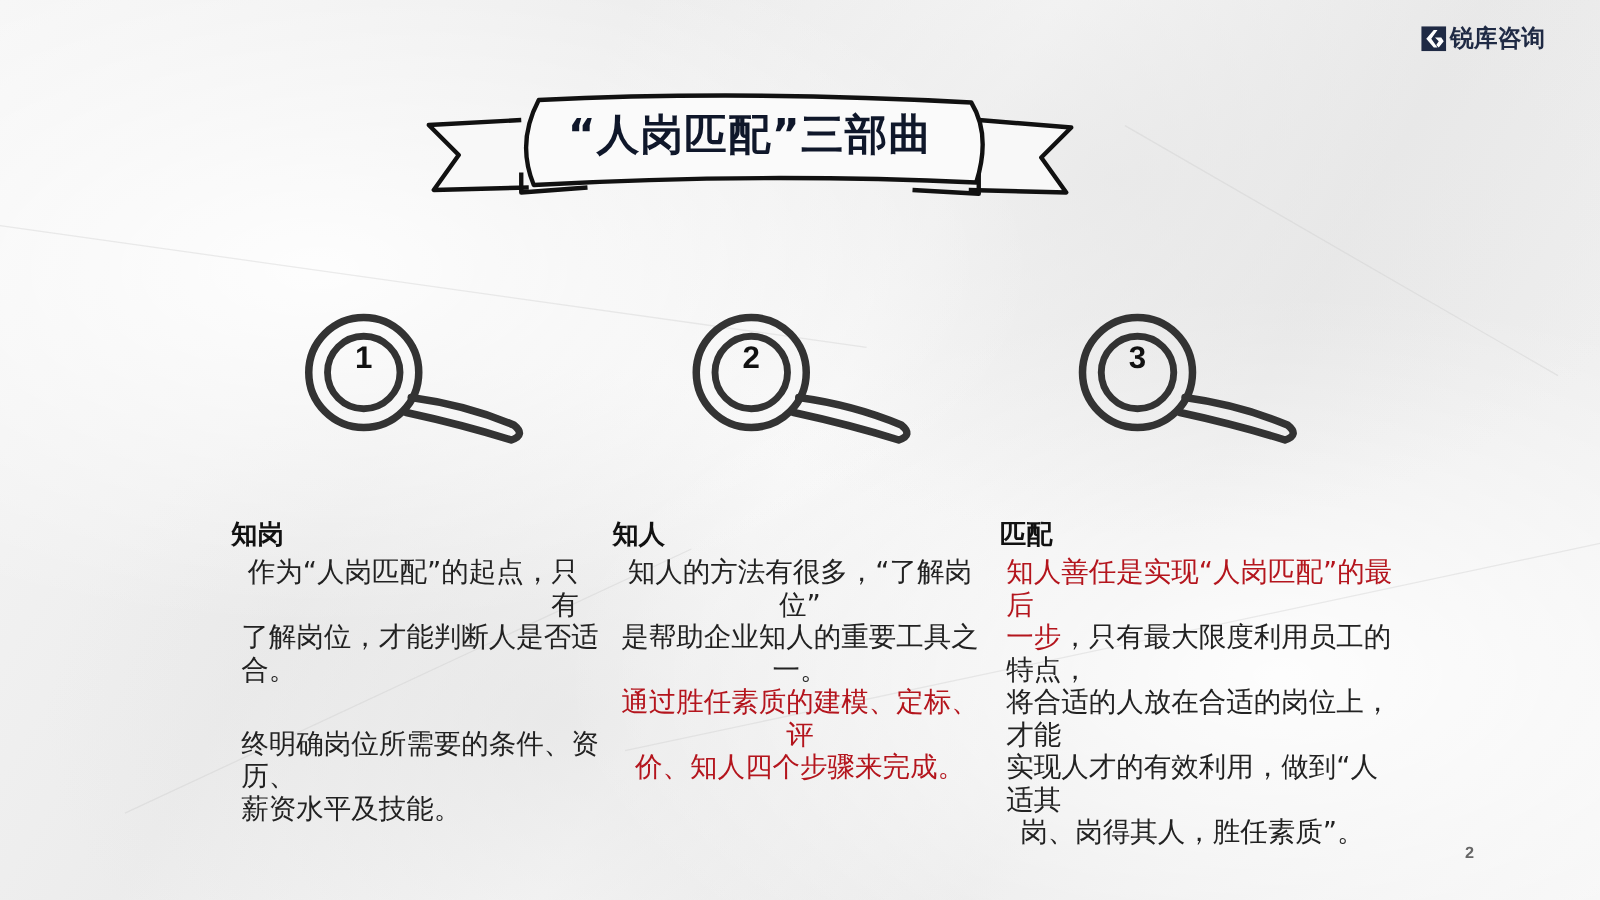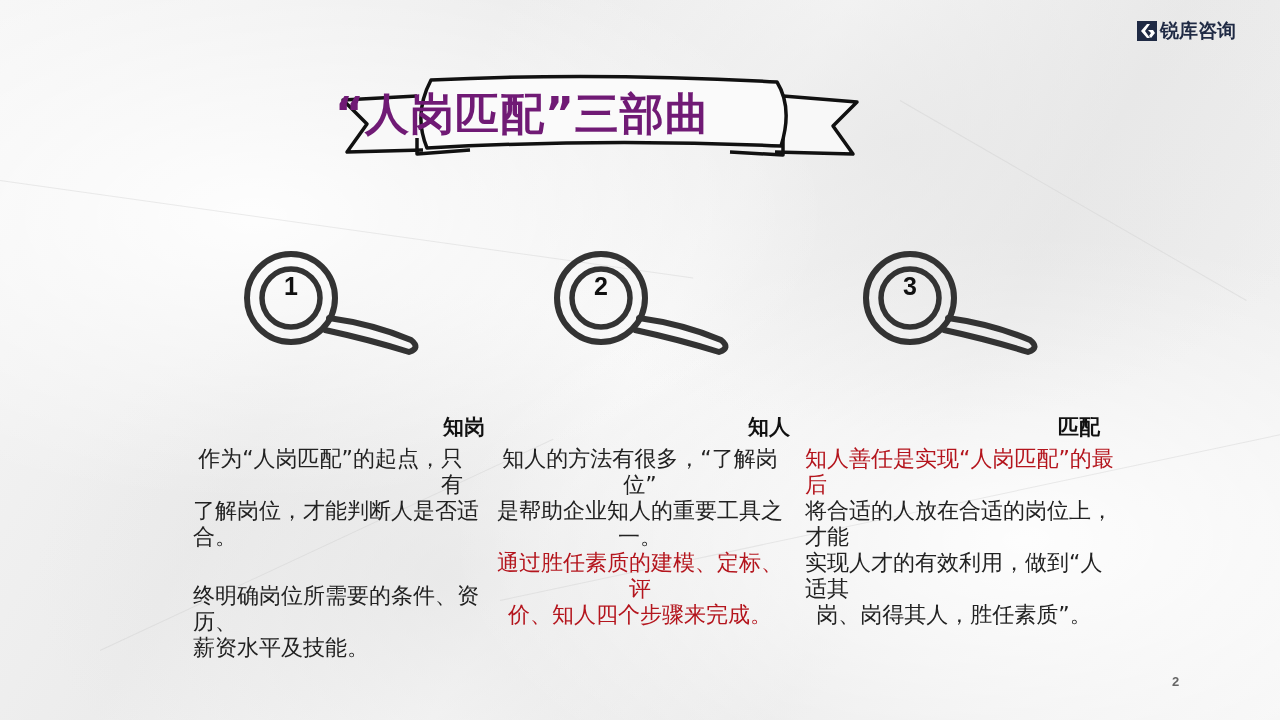--- a/index.html
+++ b/index.html
@@ -59,24 +59,24 @@
     .banner svg {
       position: absolute;
       left: 0;
       top: 0;
     }
     .banner-title {
       position: absolute;
       left: 0;
       right: 0;
       top: 17px;
-      text-align: left;
-      font-size: 44px;
-      font-weight: bold;
-      color: #701a75;
+      text-align: center;
+      font-size: 34px;
+      font-weight: bold;
+      color: #0f172a;
       letter-spacing: 1px;
     }
     .step {
       position: absolute;
       width: 300px;
     }
     .magnifier {
       position: absolute;
       width: 180px;
       height: 110px;
@@ -89,21 +89,21 @@
       text-align: center;
       font-size: 25px;
       font-weight: bold;
       color: #111;
       font-family: "Liberation Sans", sans-serif;
     }
     .step-title {
       position: absolute;
       left: 0;
       width: 300px;
-      text-align: right;
+      text-align: left;
       font-size: 21px;
       font-weight: bold;
       color: #111;
     }
     .step-body {
       position: absolute;
       left: 0;
       width: 300px;
       font-size: 22px;
       line-height: 26px;
@@ -196,19 +196,20 @@
     <svg width="180" height="110" viewBox="0 0 180 110">
       <circle cx="48" cy="50" r="44" fill="none" stroke="#333" stroke-width="6"></circle>
       <circle cx="48" cy="50" r="29" fill="none" stroke="#333" stroke-width="5.5"></circle>
       <path d="M86 70 Q130 76 168 92 Q178 100 166 104 Q128 92 82 82" fill="none" stroke="#333" stroke-width="6" stroke-linejoin="round" stroke-linecap="round"></path>
     </svg>
     <div class="magnifier-num">3</div>
   </div>
   <div class="step-title" style="top:165px;width:300px;">匹配</div>
   <div class="step-body" style="top:198px;width:320px;text-align:left;">
     <div class="red" style="padding-left:5px;">知人善任是实现“人岗匹配”的最后</div>
+    <div style="padding-left:5px;"><span class="red">一步</span><span>，只有最大限度利用员工的特点，</span></div>
     <div style="padding-left:5px;">将合适的人放在合适的岗位上，才能</div>
     <div style="padding-left:5px;">实现人才的有效利用，做到“人适其</div>
     <div style="text-align:center;padding-right:12px;">岗、岗得其人，胜任素质”。</div>
   </div>
 </div>
 
 <div class="page-num">2</div>
 
 </body></html>

